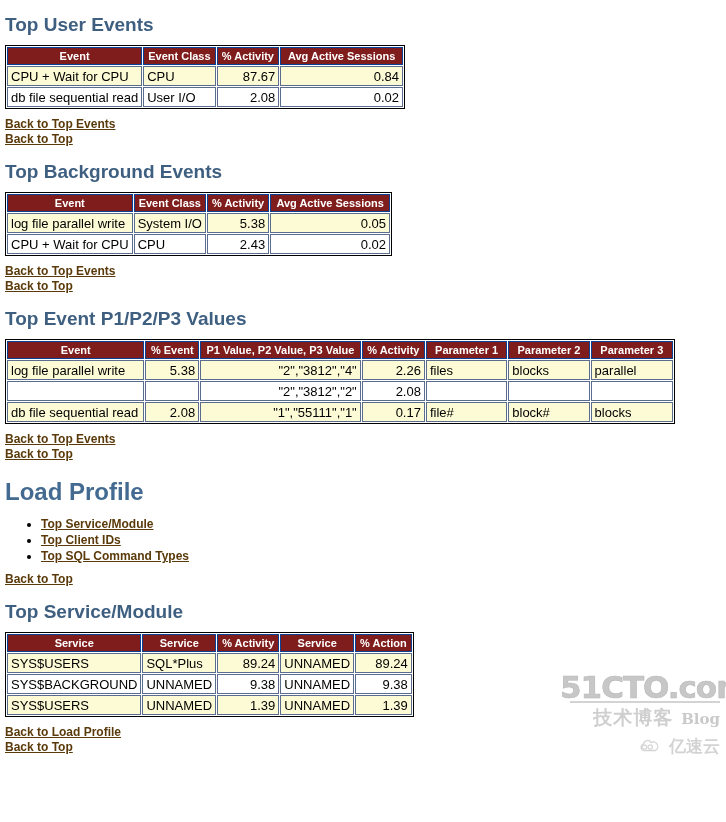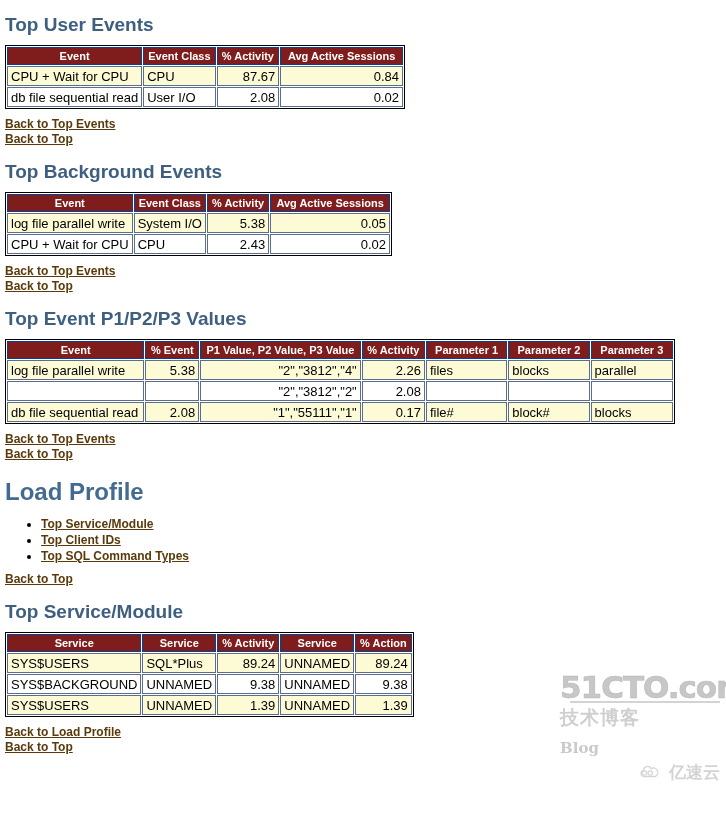--- a/index.html
+++ b/index.html
@@ -126,21 +126,20 @@
     border-bottom: 2px solid #b0b0b0;
     width: 150px;
     margin-left: 10px;
   }
   .wm-row2 {
     display: flex;
     align-items: baseline;
     justify-content: flex-end;
     gap: 8px;
     margin-top: 2px;
-    flex-direction: column;
   }
   .wm-cn {
     font-family: "DejaVu Sans", sans-serif;
     font-size: 19px;
     font-weight: bold;
     color: #a8a8a8;
     letter-spacing: 1px;
   }
   .wm-blog {
     font-family: "DejaVu Serif", serif;

